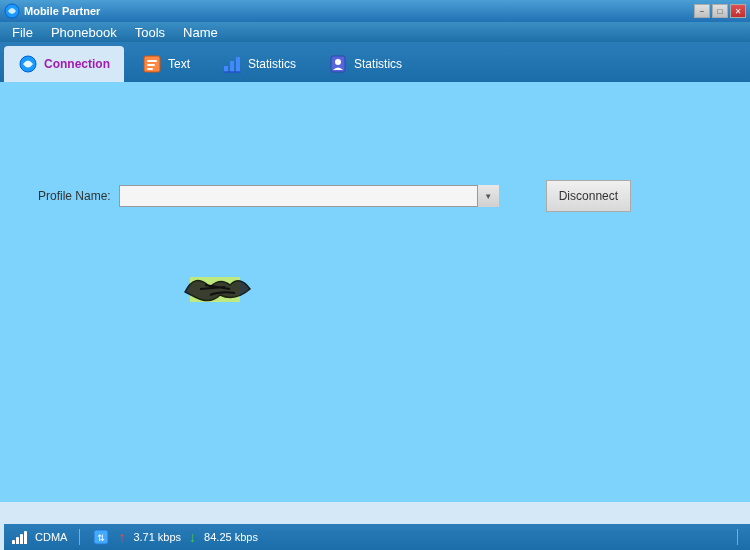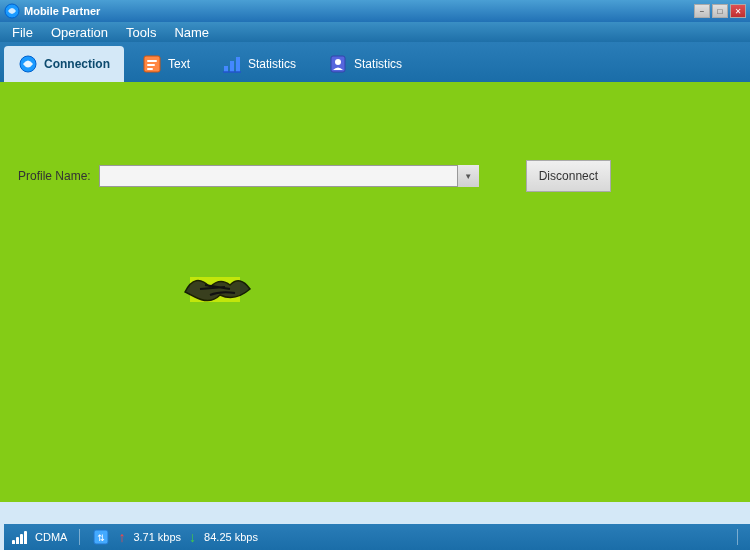--- a/index.html
+++ b/index.html
@@ -99,37 +99,37 @@
       cursor: pointer;
       color: white;
       font-size: 12px;
       background: transparent;
       border-radius: 4px 4px 0 0;
       margin-left: 4px;
     }
 
     .tab.active {
       background: #d4e8f7;
-      color: #0c4a6e;
+      color: #a21caf;
       font-weight: bold;
     }
 
     .tab-icon {
       width: 20px;
       height: 20px;
       display: flex;
       align-items: center;
       justify-content: center;
     }
 
     
     #main-content {
-      background: #84cc16;
+      background: #7dd3fc;
       height: 420px;
-      padding: 8px;
+      padding: 28px;
       position: relative;
     }
 
     #profile-row {
       display: flex;
       align-items: center;
       margin-top: 70px;
       margin-left: 10px;
       gap: 8px;
     }
@@ -265,21 +265,21 @@
   </div>
   <div id="title-controls">
     <div class="title-btn">−</div>
     <div class="title-btn">□</div>
     <div class="title-btn close-btn">✕</div>
   </div>
 </div>
 
 <div id="menu-bar">
   <span class="menu-item">File</span>
-  <span class="menu-item">Operation</span>
+  <span class="menu-item">Phonebook</span>
   <span class="menu-item">Tools</span>
   <span class="menu-item">Name</span>
 </div>
 
 <div id="tab-bar">
 
   <div class="tab active">
     <div class="tab-icon">
       <svg width="20" height="20" viewBox="0 0 20 20">
         <circle cx="10" cy="10" r="8" fill="#1a9aff" stroke="#0060cc" stroke-width="1"></circle>

